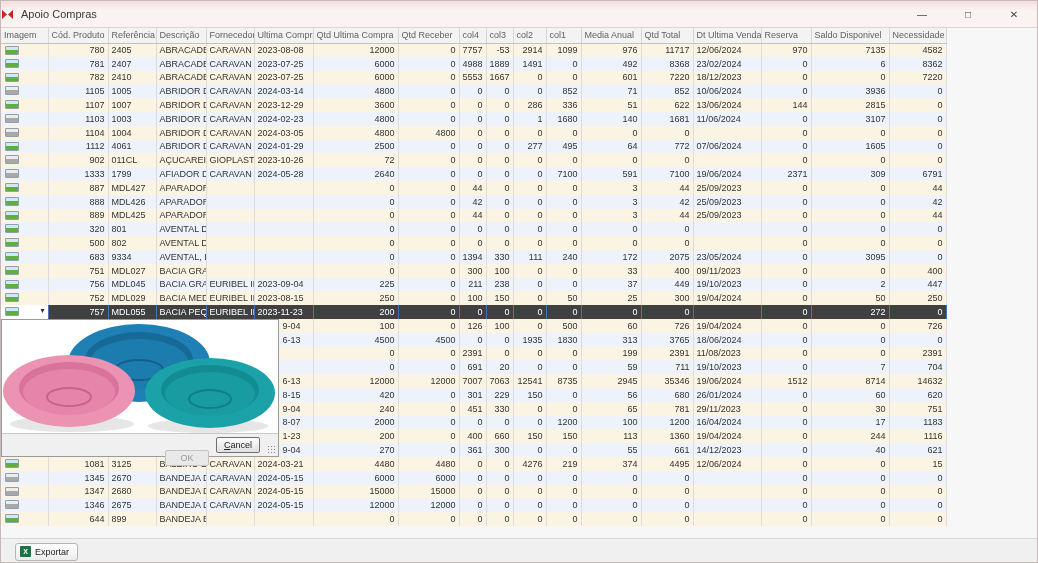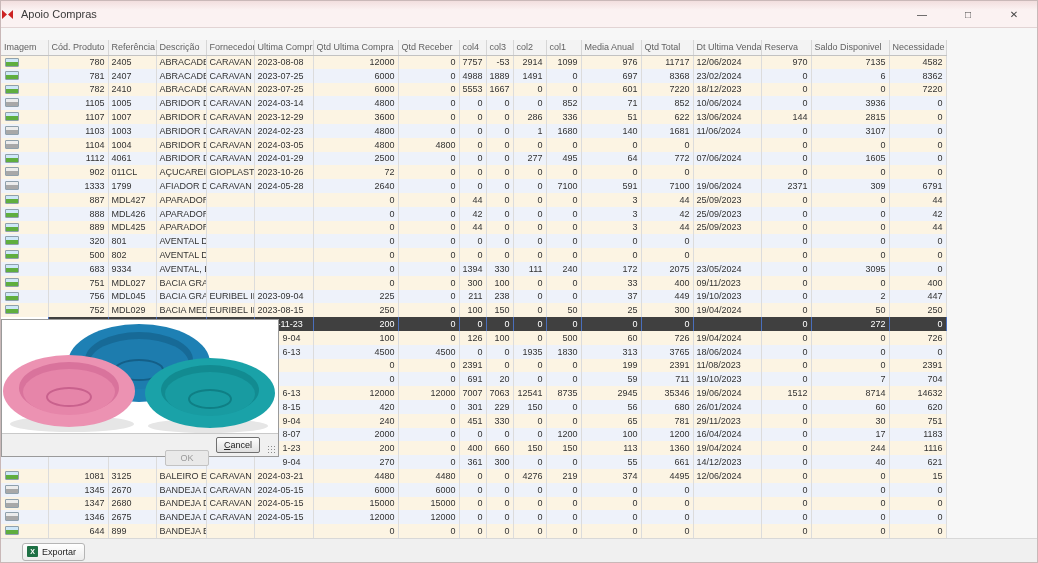--- a/index.html
+++ b/index.html
@@ -10,21 +10,21 @@
   .titlebar { position:absolute; top:0; left:0; right:0; height:27px;
     background:linear-gradient(#f2dede 0%, #fbf2f2 35%, #fbf2f2 100%);
     border-bottom:1px solid #e2d4d4; display:flex; align-items:center; }
   .logo { display:inline-flex; margin-right:7px; }
   .title { font-size:11px; color:#3a3a3a; }
   .wctrl { position:absolute; right:0; top:0; height:27px; display:flex; }
   .wbtn { width:46px; height:27px; display:flex; align-items:center; justify-content:center;
     font-size:10px; color:#444; cursor:default; }
 
   
-  .grid { position:absolute; top:27px; left:0; width:1038px; height:510px; overflow:hidden; background:#f7f7f7;margin-top:12px; }
+  .grid { position:absolute; top:27px; left:0; width:1038px; height:510px; overflow:hidden; background:#f7f7f7; }
   table { border-collapse:collapse; table-layout:fixed; width:945px; }
   th { background:#f3f3f3; color:#616161; font-weight:normal; text-align:left;
     font-size:9px; height:15px; padding:0 3px; border-right:1px solid #d6d6d6;
     border-bottom:1px solid #c2c2c2; white-space:nowrap; overflow:hidden; }
   td { font-size:9px; height:13.8px; line-height:12px; padding:0 3px;
     border-right:1px solid #dcdcdc; white-space:nowrap; overflow:hidden; color:#333; }
   tr.odd td { background:#fcf4e3; }
   tr.even td { background:#eef2fa; }
   td.l { text-align:left; }
   td.r { text-align:right; }
@@ -49,21 +49,21 @@
     border-radius:2px; }
   .pbtn.ok { background:#e9e9e9; border:1px solid #c3c3c3; color:#9a9a9a;margin-top:26px; }
   .pbtn.cancel { background:linear-gradient(#fdfdfd,#e0e0e0); border:1px solid #707070; color:#222; }
   .pbtn.cancel::first-letter { text-decoration:underline; }
   .grip { position:absolute; right:2px; bottom:2px; width:9px; height:9px;
     background-image:radial-gradient(circle, #8a8a8a 0.9px, transparent 1px);
     background-size:3px 3px; }
 
   
   .footer { position:absolute; left:0; right:0; top:537px; height:26px; background:#f0f0f0;
-    border-top:1px solid #d8d8d8; display:flex; align-items:center; padding-left:21px; }
+    border-top:1px solid #d8d8d8; display:flex; align-items:center; padding-left:14px; }
   .export-btn { display:inline-flex; align-items:center; gap:4px; height:18px;
     padding:0 8px 0 4px; font-size:9px; color:#222; background:linear-gradient(#ffffff,#ececec);
     border:1px solid #b5b5b5; border-radius:3px; }
   .xls-icon { display:inline-flex; align-items:center; justify-content:center; width:11px; height:11px;
     background:#1e7145; color:#fff; font-size:7px; font-weight:bold; border-radius:1px; }
 </style>
 </head>
 <body>
 
 <div class="window">
@@ -159,21 +159,21 @@
             <td class="l">2407</td>
             <td class="l">ABRACADEII</td>
             <td class="l">CARAVAN E</td>
             <td class="l">2023-07-25</td>
             <td class="r">6000</td>
             <td class="r">0</td>
             <td class="r">4988</td>
             <td class="r">1889</td>
             <td class="r">1491</td>
             <td class="r">0</td>
-            <td class="r">697</td>
+            <td class="r">492</td>
             <td class="r">8368</td>
             <td class="l">23/02/2024</td>
             <td class="r">0</td>
             <td class="r">6</td>
             <td class="r">8362</td>
           </tr>
           <tr class="odd">
             <td class="l imgcell">
               <span class="pic green"></span>
             </td>

